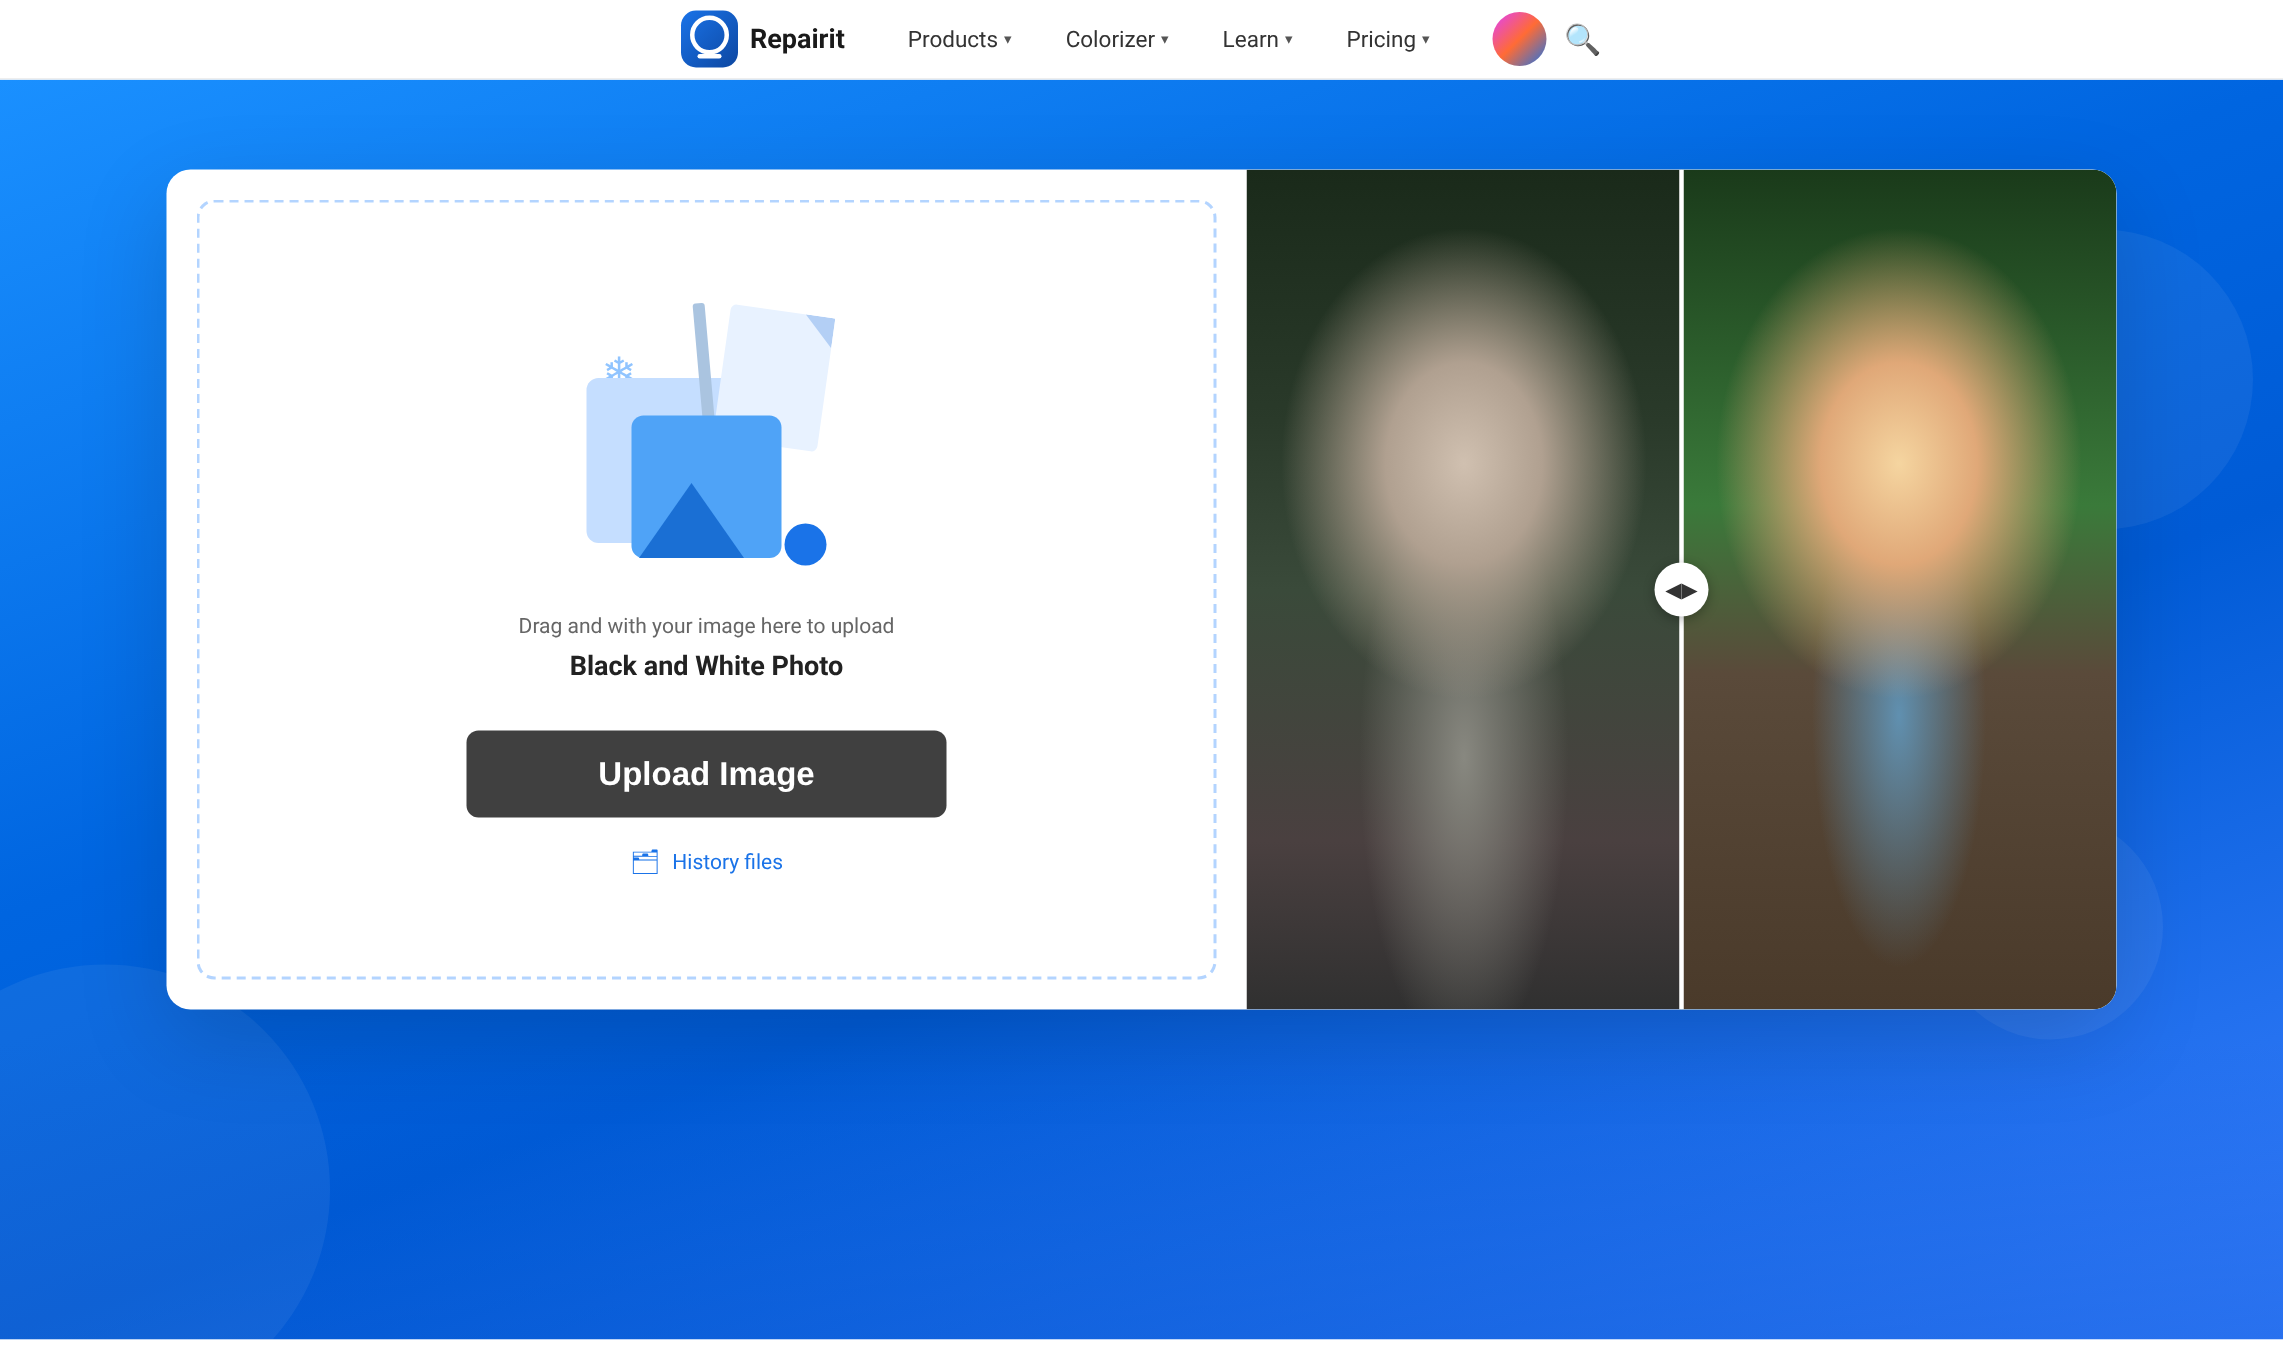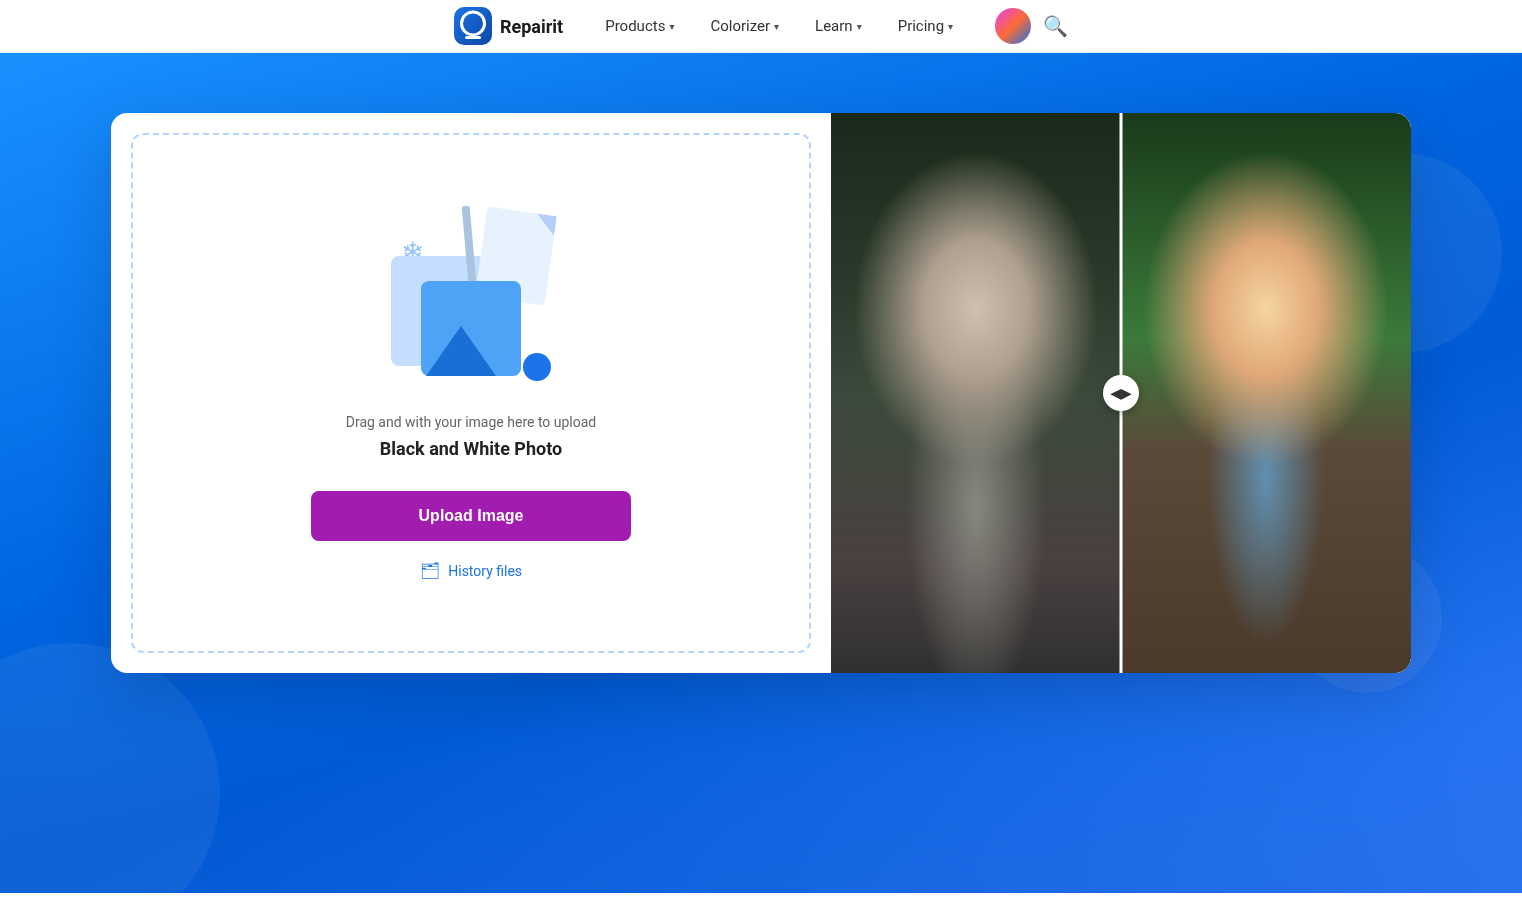--- a/index.html
+++ b/index.html
@@ -117,22 +117,22 @@
       width: 28px; height: 28px; border-radius: 50%; background: #1a73e8;
     }
     .ill-star {
       position: absolute; top: 30px; left: 30px;
       color: #90c4ff; font-size: 28px;
     }
 
     .upload-hint { font-size: 14px; color: #666; margin-bottom: 8px; }
     .upload-type { font-size: 18px; font-weight: 700; color: #222; margin-bottom: 32px; }
     .upload-btn {
-      background: #a21caf; color: #fff; border: none;
-      padding: 16px 80px; font-size: 16px; font-weight: 700;
+      background: #404040; color: #fff; border: none;
+      padding: 16px 80px; font-size: 22px; font-weight: 700;
       border-radius: 8px; cursor: pointer; width: 100%; max-width: 320px;
       transition: background 0.2s;
     }
     .history-link {
       display: flex; align-items: center; gap: 8px;
       color: #1a73e8; font-size: 14px; margin-top: 20px; cursor: pointer;
     }
     .history-icon { font-size: 16px; }
 
     

